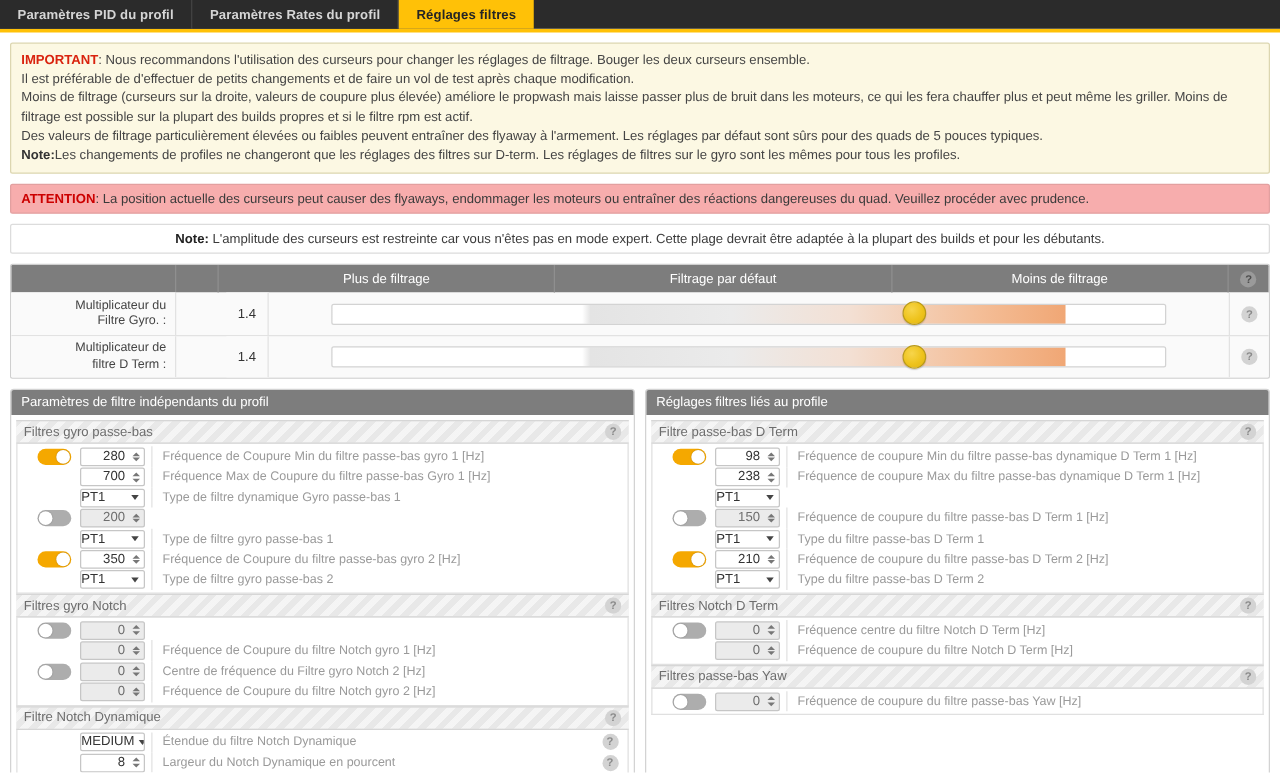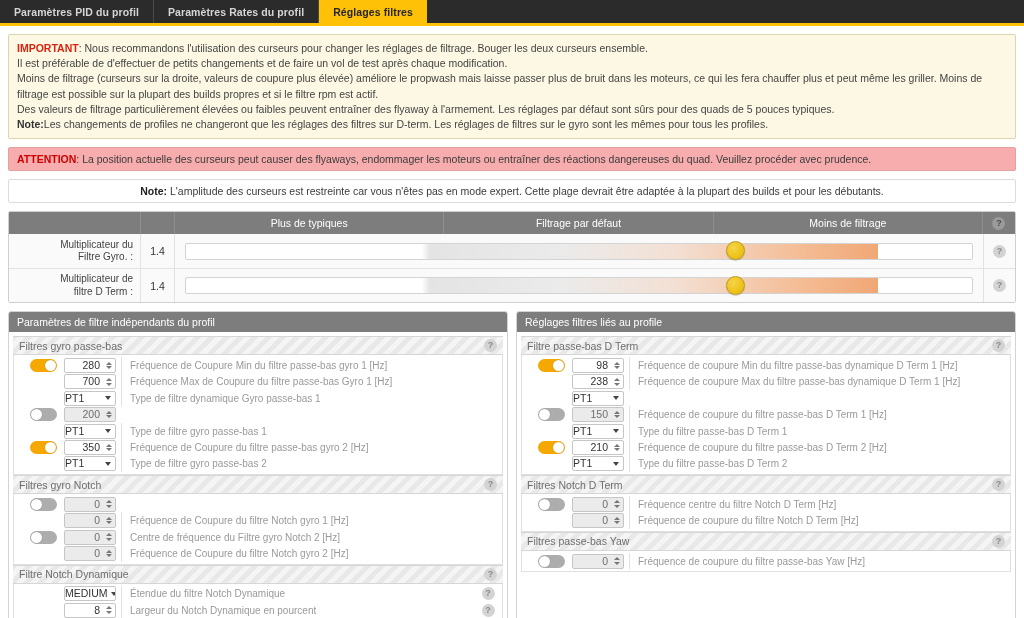--- a/index.html
+++ b/index.html
@@ -105,20 +105,21 @@
   .st-c-label { width: 132px; }
   .st-c-val   { width: 34px; }
   .st-c-seg   { flex: 1; }
   .st-c-help  { width: 32px; border-right: none !important; }
 
   .st-row {
     display: flex;
     height: 34px;
     border-top: 1px solid #e2e2e2;
     background: #fafafa;
+    gap: 40px;
   }
   .st-row:first-child { border-top: none; }
   .st-row .cell-label {
     width: 132px;
     display: flex; align-items: center; justify-content: flex-end;
     padding-right: 7px;
     font-size: 10px;
     color: #444;
     text-align: right;
     line-height: 1.25;
@@ -360,21 +361,21 @@
   </div>
 
   <div class="info-box">
     <b>Note:</b><span> L'amplitude des curseurs est restreinte car vous n'êtes pas en mode expert. Cette plage devrait être adaptée à la plupart des builds et pour les débutants.</span>
   </div>
 
   <div class="slider-table">
     <div class="st-head">
       <div class="st-c-label"></div>
       <div class="st-c-val"></div>
-      <div class="st-c-seg">Plus de typiques</div>
+      <div class="st-c-seg">Plus de filtrage</div>
       <div class="st-c-seg">Filtrage par défaut</div>
       <div class="st-c-seg">Moins de filtrage</div>
       <div class="st-c-help">
         <span class="help-icon on-dark">?</span>
       </div>
     </div>
     <div id="slider-rows">
         <div class="st-row">
           <div class="cell-label">
             <div>Multiplicateur du<br>Filtre Gyro. :</div>

